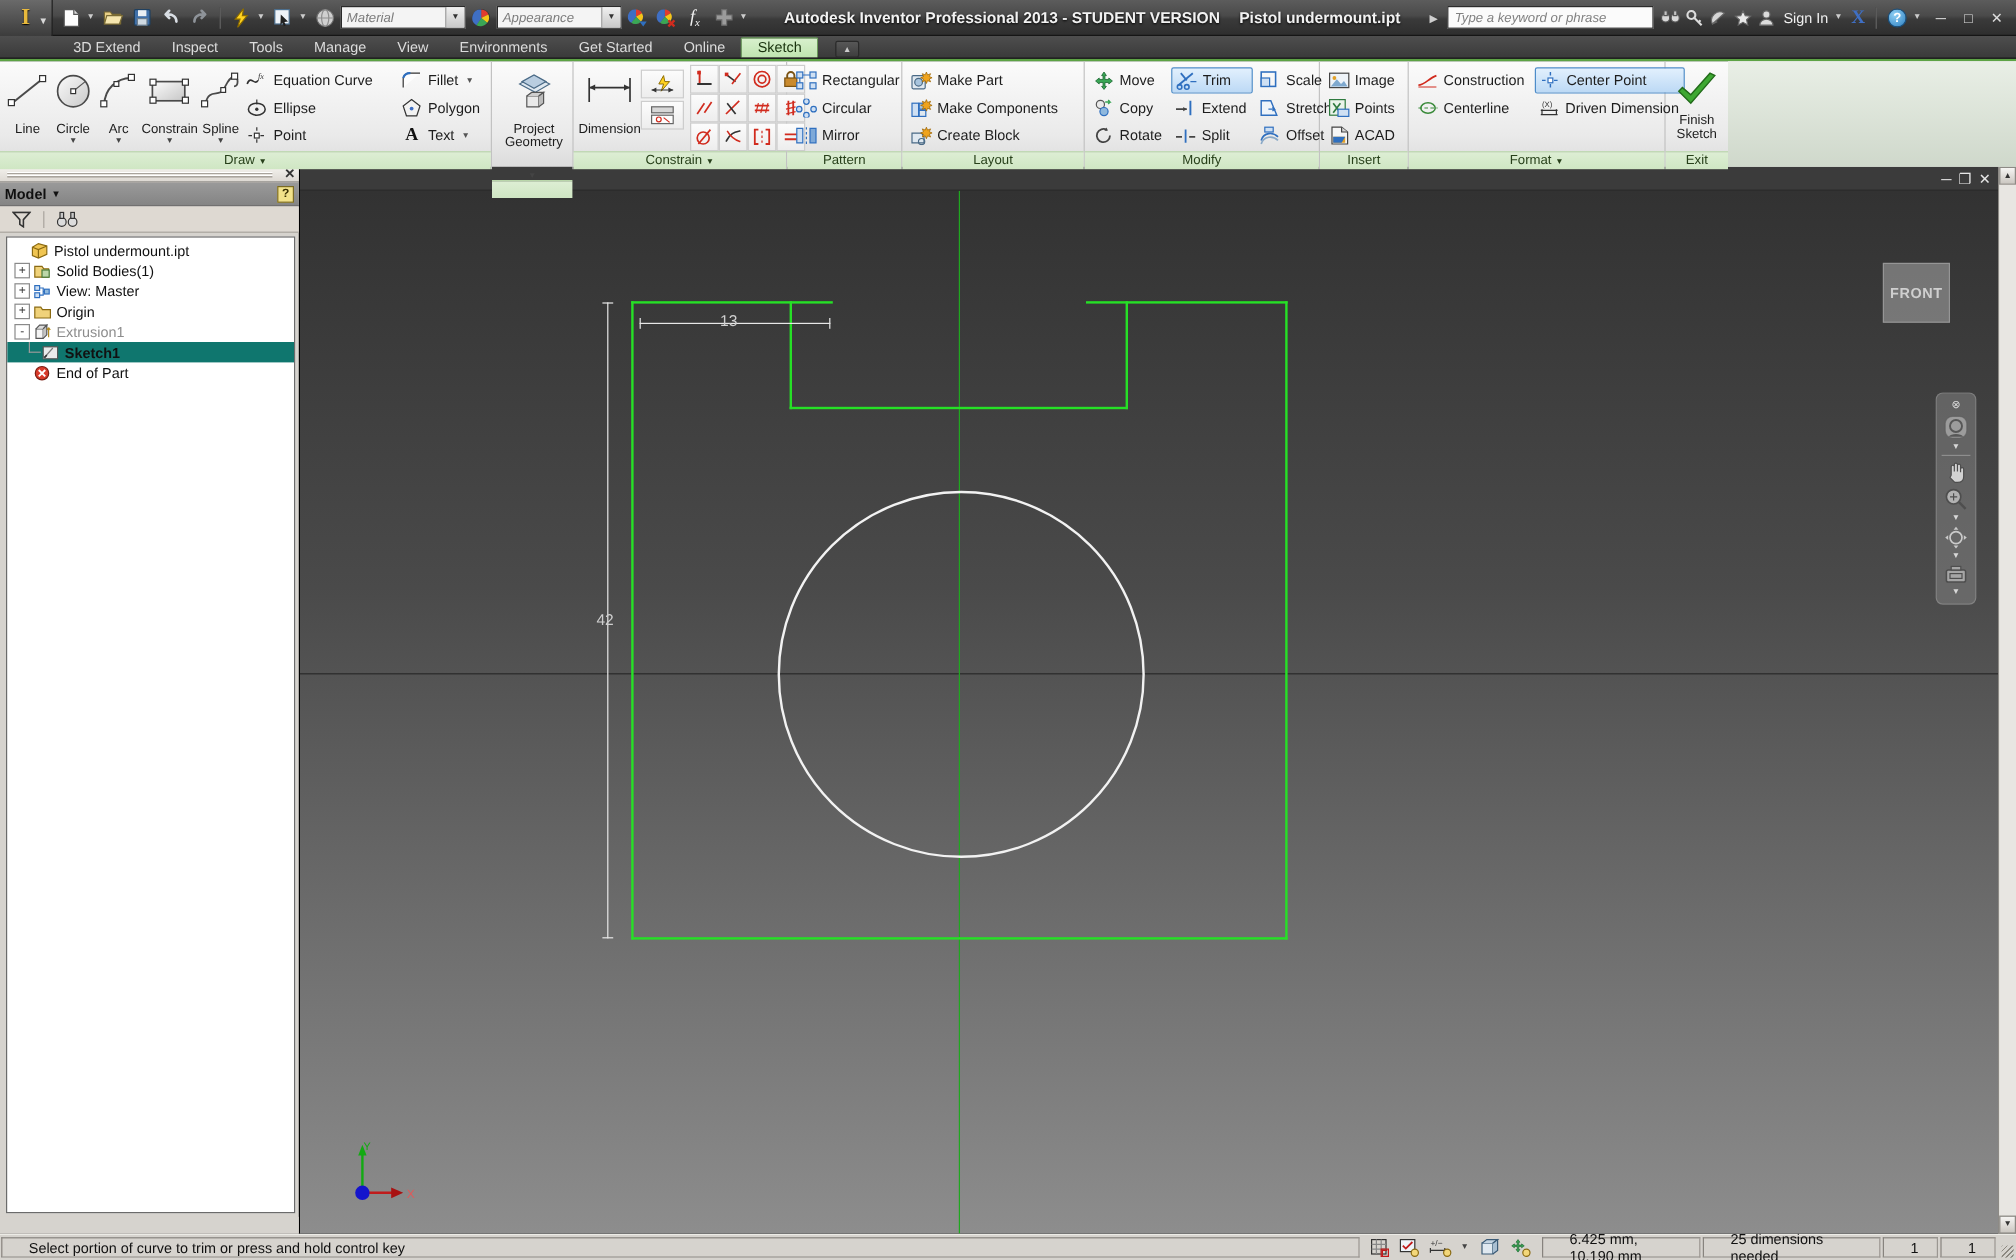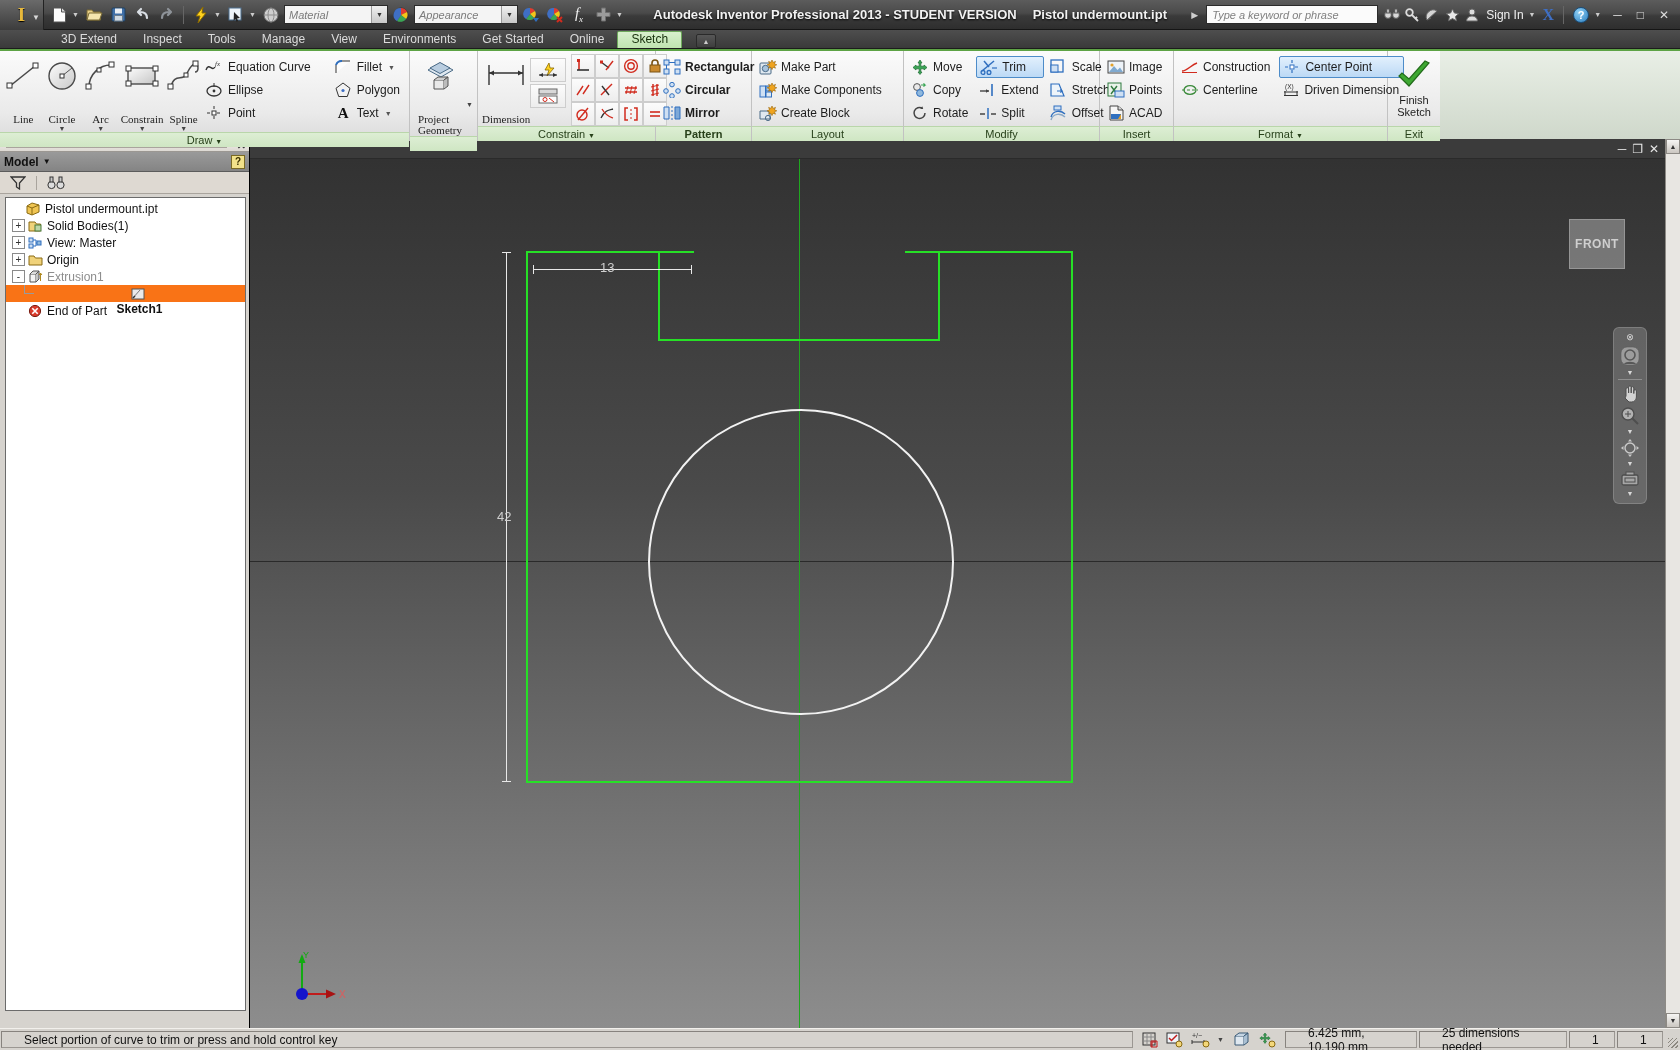--- a/index.html
+++ b/index.html
@@ -119,21 +119,21 @@
     color:#27401a; font-size:11px; text-align:center; line-height:15px;
     border-top:1px solid #b9d6aa;
   }
   .rpanel-title .dd { font-size:7px; margin-left:3px; }
 
   .bigbtn {
     width: 54px; display:flex; flex-direction:column; align-items:center;
     padding-top: 3px; color:#1d1d1d; font-size:11px;
   }
   .bigbtn .bicon { height:38px; display:flex;align-items:center;justify-content:center; }
-  .bigbtn .blabel { margin-top:19px; line-height:11px;font-family:Liberation Serif, serif;}
+  .bigbtn .blabel { margin-top:8px; text-align:center; line-height:11px;}
   .bigbtn .bdd { font-size:7px; color:#444; line-height:7px; }
 
   .smallcol { display:flex; flex-direction:column; gap:1px; padding-top:2px; }
   .smallbtn {
     display:flex; align-items:center; gap:4px; height:22px; padding: 0 5px 0 2px;
     color:#1d1d1d; font-size:12px; white-space:nowrap; border-radius:2px;
   }
   .smallbtn .sicon { width:19px; height:19px; display:flex;align-items:center;justify-content:center; flex:0 0 19px;}
   .smallbtn .sdd { font-size:7px; color:#555; margin-left:2px; }
   .smallbtn.sel {
@@ -196,21 +196,21 @@
     overflow:hidden; font-size:12px; color:#111; padding-top:2px;
   }
   .tnode { display:flex; align-items:center; height:17px; white-space:nowrap; position:relative;}
   .tnode .expander {
     width:13px;height:13px;border:1px solid #8a8a8a;background:#fff;
     display:flex;align-items:center;justify-content:center;font-size:10px;
     line-height:9px; color:#333; flex:0 0 13px; margin-right:2px;
   }
   .tnode .spacer13 { width:13px; flex:0 0 13px; margin-right:2px;}
   .tnode .ticon { width:17px; flex:0 0 17px; display:flex;align-items:center;justify-content:center; margin-right:3px;}
-  .tnode.sel { background:#f97316;flex-direction:column; }
+  .tnode.sel { background:#0f766e; }
   .tnode.sel .tlabel { font-weight:bold; }
   .tnode .tlabel.dim { color:#8d8d8d; }
   .browser-foot { height: 14px; background:#d6d3ce; }
 
   
   .canvasframe { flex:1; display:flex; flex-direction:column; min-width:0; position:relative; }
   .canvas-topbar {
     height: 20px; background: #3b3b3b; display:flex; align-items:center;
     justify-content:flex-end; padding-right:6px; gap:6px;
     border-bottom: 1px solid #2a2a2a;
@@ -599,21 +599,21 @@
             <span class="sdd">▼</span>
           </div>
         </div>
       </div>
       <div class="rpanel-title">
         <span>Draw</span><span class="dd">▼</span>
       </div>
     </div>
 
     <div class="rpanel" style="width:68px;">
-      <div class="rpanel-body" style="justify-content:center;">
+      <div class="rpanel-body" style="justify-content:center;flex-direction:column;">
         <div class="bigbtn" style="width:62px;">
           <span class="bicon">
             <svg width="40" height="36" viewBox="0 0 40 36">
                 <path d="M8 12 20 5 33 12 21 19z" fill="#dfe8f0" stroke="#4a6a86"></path>
                 <path d="M10 10 20 4.5 30 10 20 15.5z" fill="#b9cde0" stroke="#4a6a86"></path>
                 <path d="M14 22h10v9h-10z" fill="#e9e9e9" stroke="#555"></path>
                 <path d="M14 22l4-3h10l-4 3" fill="#cfcfcf" stroke="#555"></path>
                 <path d="M24 22l4-3v9l-4 3" fill="#bcbcbc" stroke="#555"></path>
               </svg>
           </span>
@@ -741,21 +741,21 @@
                 <line x1="3" y1="10" x2="13" y2="10" stroke="#d12b1e" stroke-width="1.6"></line>
               </svg>
             </div>
         </div>
       </div>
       <div class="rpanel-title">
         <span>Constrain</span><span class="dd">▼</span>
       </div>
     </div>
 
-    <div class="rpanel" style="width:96px;font-weight:bold;">
+    <div class="rpanel" style="width:96px;">
       <div class="rpanel-body">
         <div class="smallcol">
           <div class="smallbtn">
             <span class="sicon">
               <svg width="18" height="16" viewBox="0 0 18 16">
                   <rect x="1" y="1" width="5" height="5" fill="#cfe0f3" stroke="#2f6fbf"></rect>
                   <rect x="12" y="1" width="5" height="5" fill="#cfe0f3" stroke="#2f6fbf"></rect>
                   <rect x="1" y="10" width="5" height="5" fill="#cfe0f3" stroke="#2f6fbf"></rect>
                   <rect x="12" y="10" width="5" height="5" fill="#cfe0f3" stroke="#2f6fbf"></rect>
                   <line x1="6" y1="3.5" x2="12" y2="3.5" stroke="#2f6fbf"></line>

